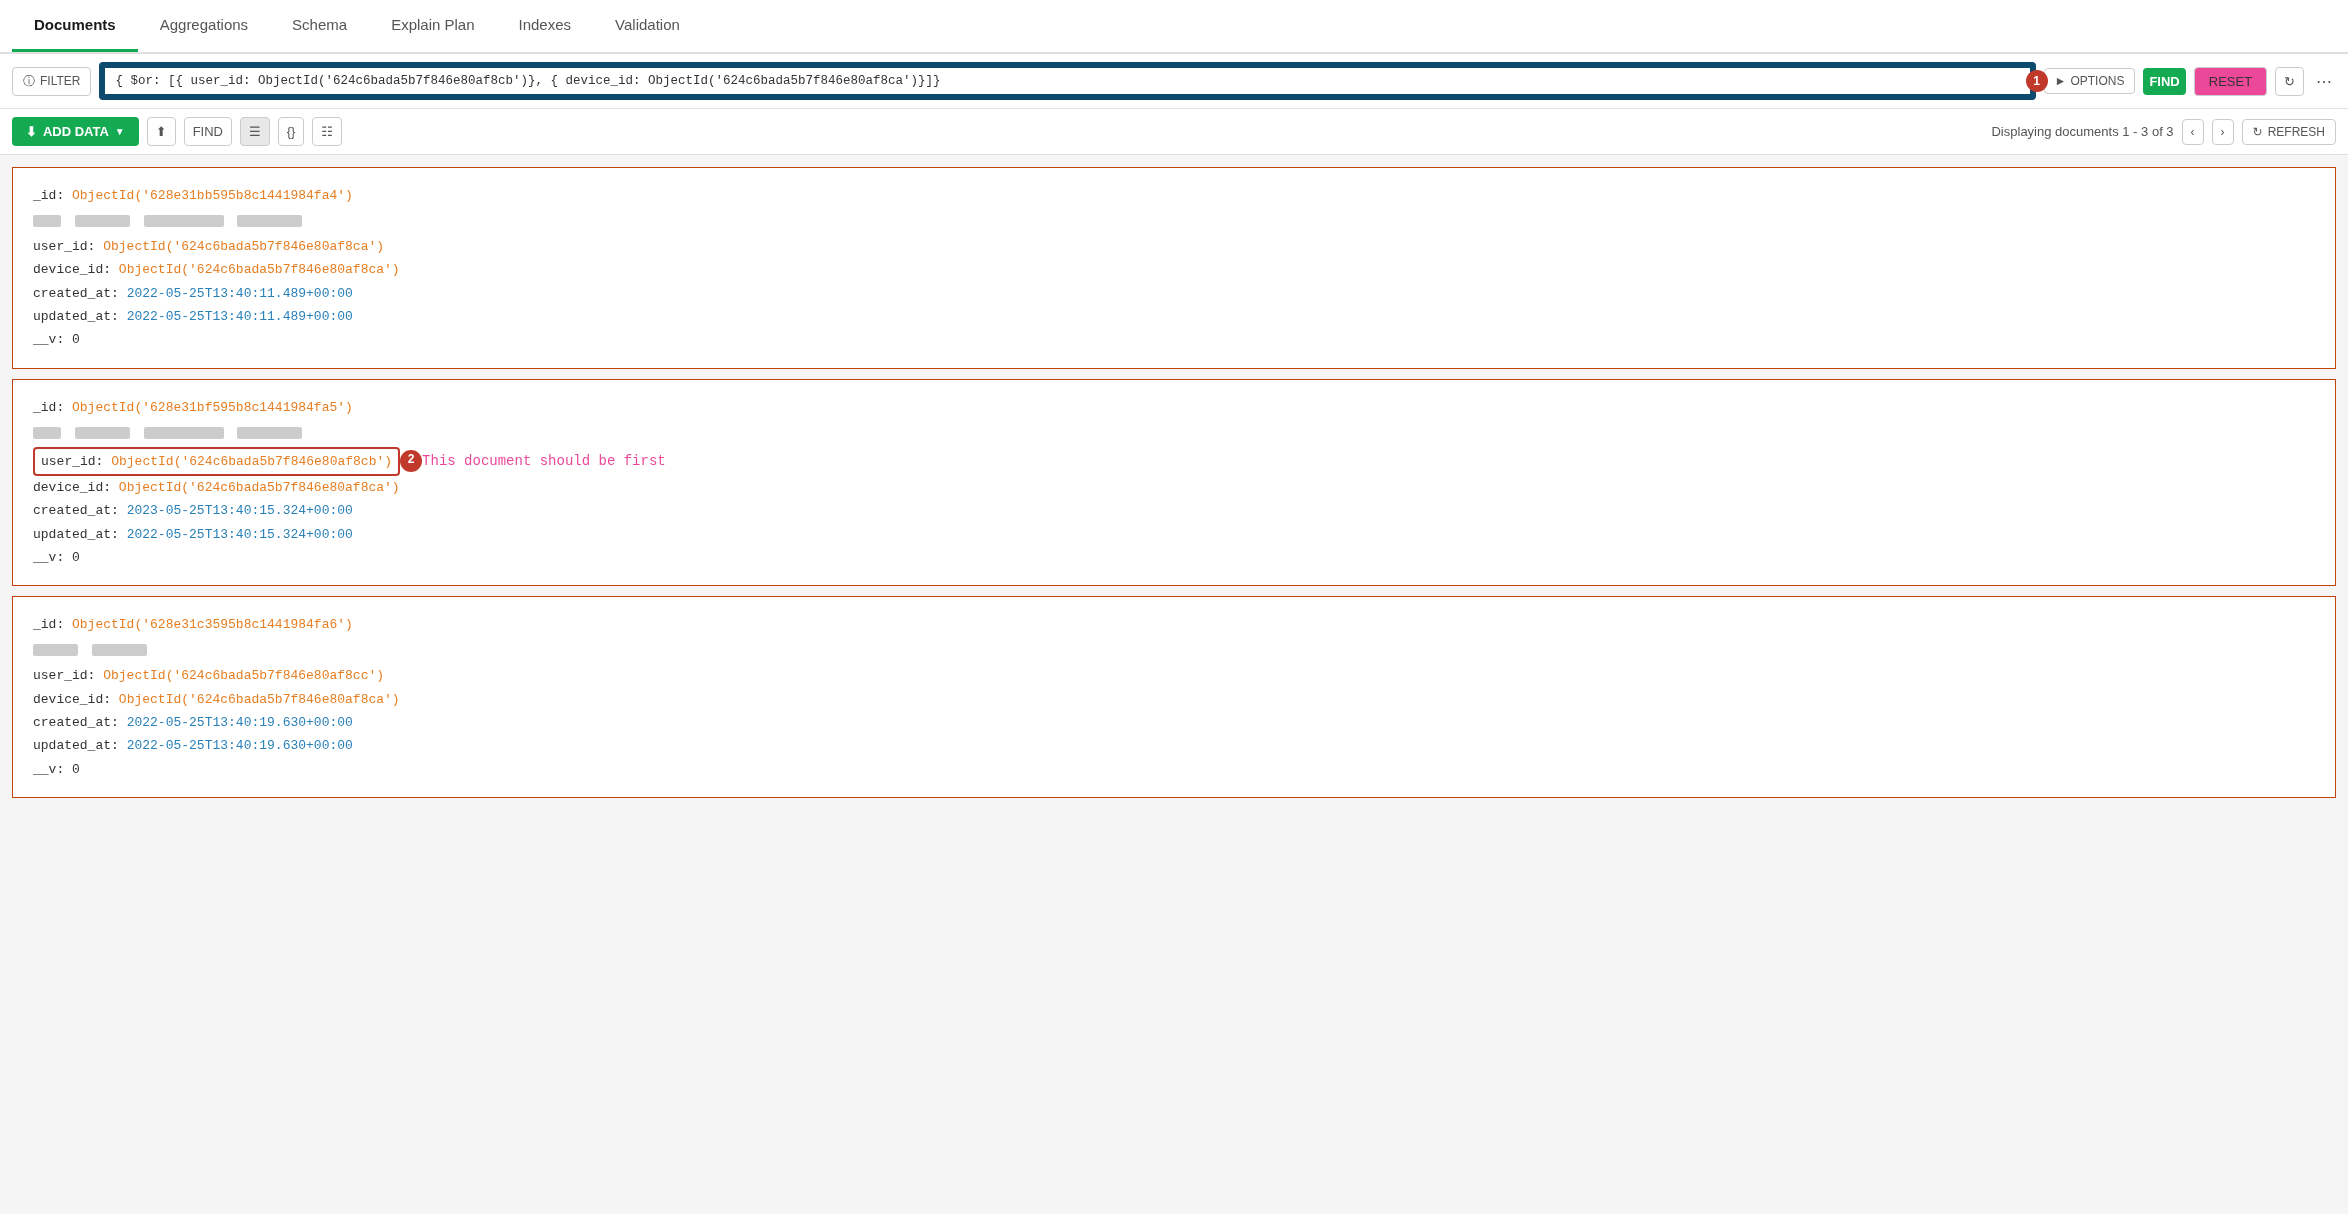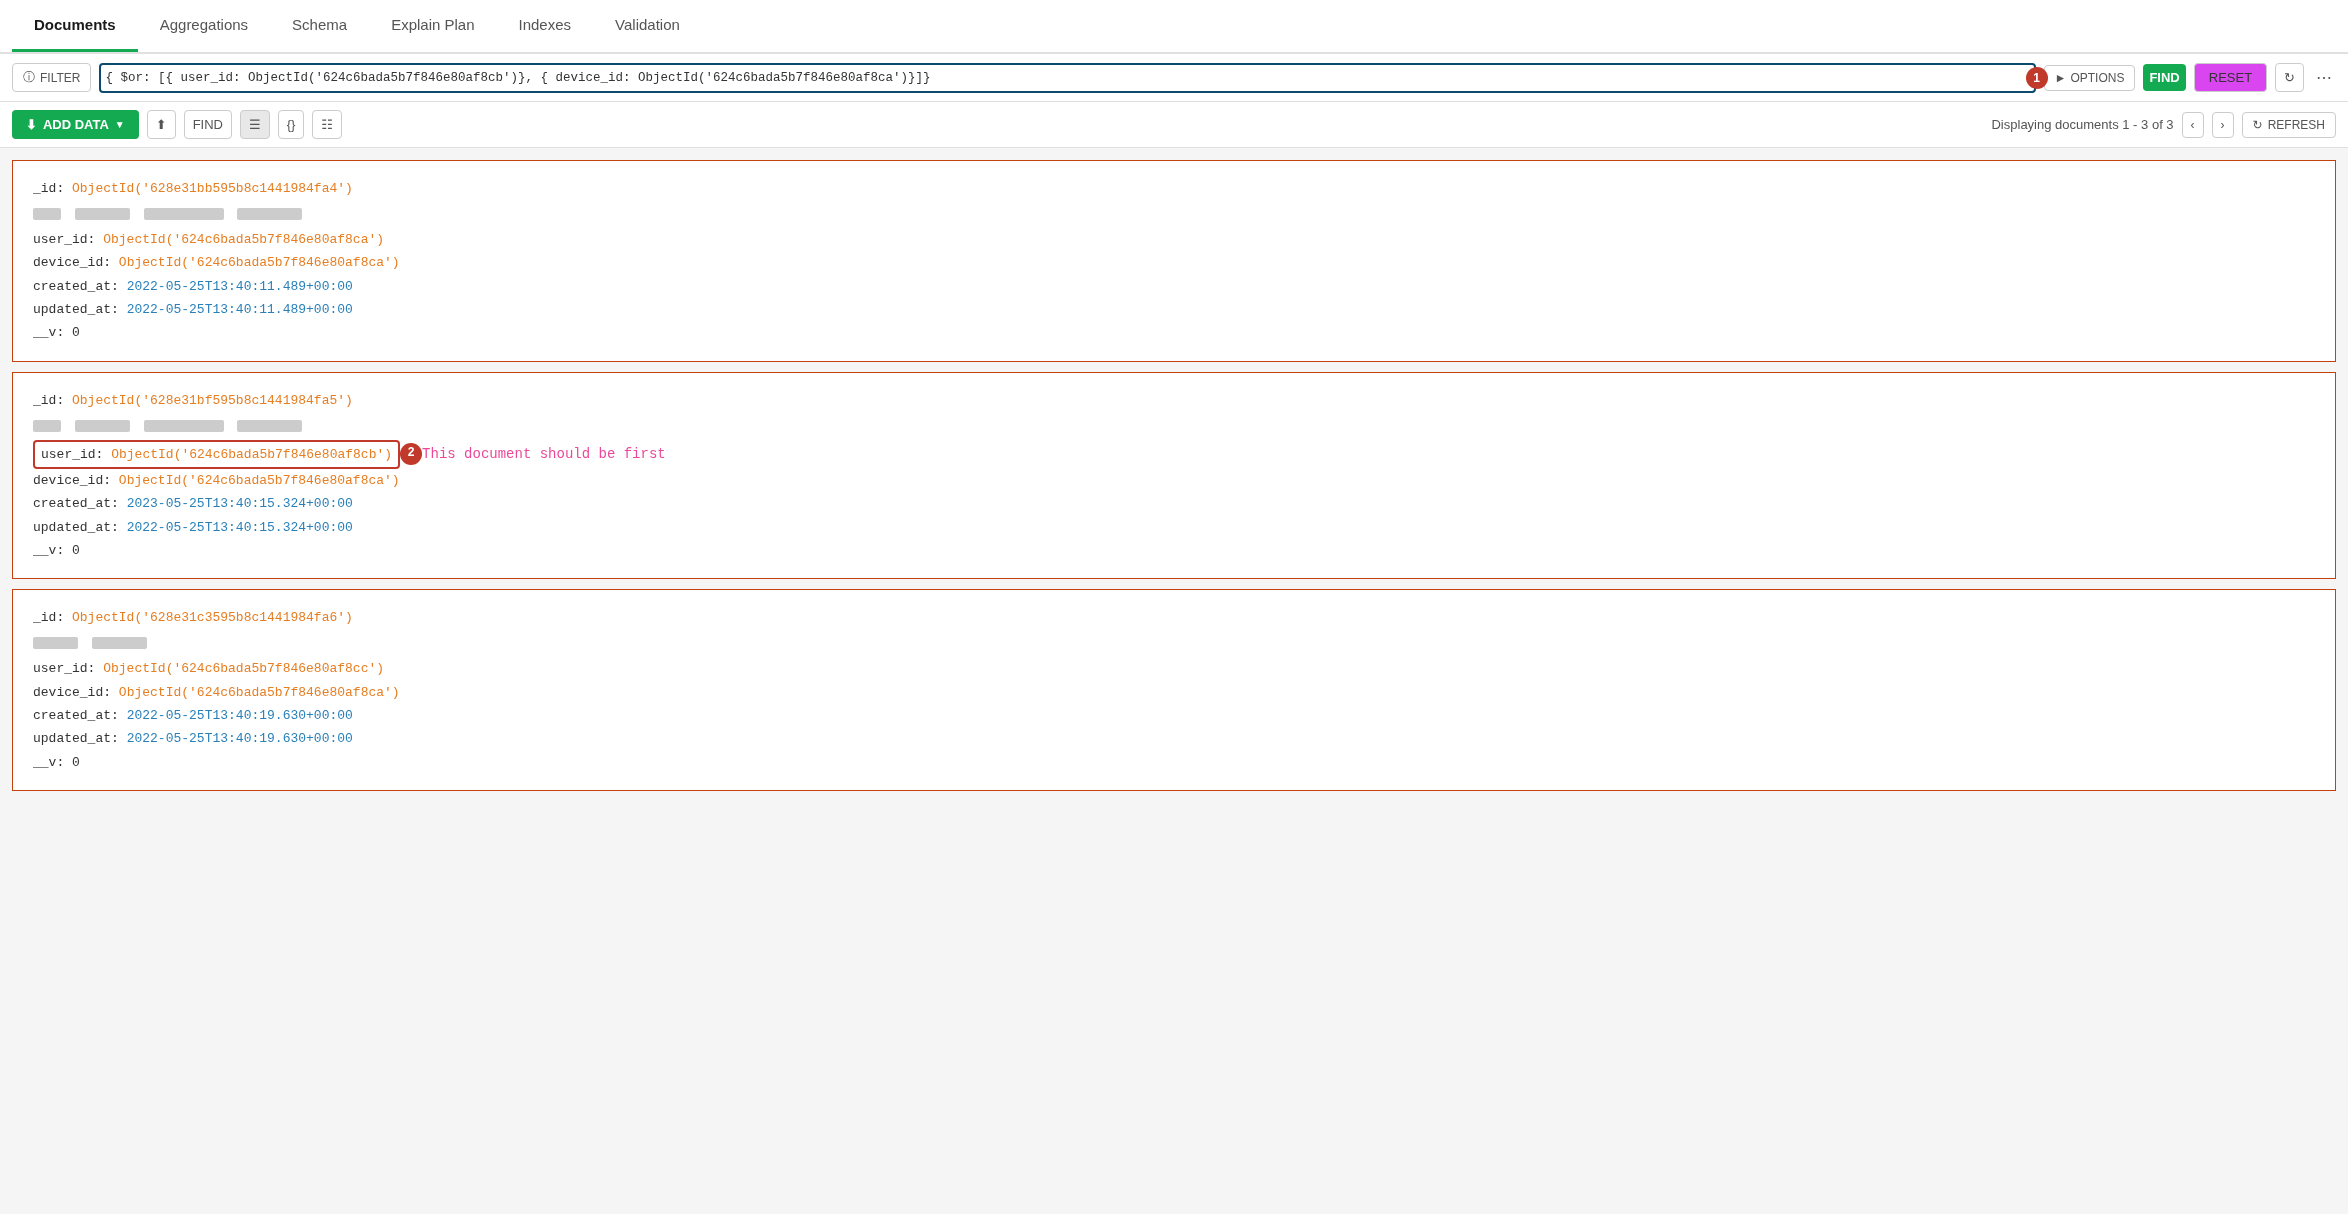--- a/index.html
+++ b/index.html
@@ -3,24 +3,24 @@
   <meta charset="utf-8">
   <style>
     * { box-sizing: border-box; margin: 0; padding: 0; }
     body { font-family: -apple-system, BlinkMacSystemFont, 'Segoe UI', sans-serif; background: #f5f5f5; font-size: 13px; color: #333; }
     .tab { padding: 16px 22px; cursor: pointer; font-size: 15px; color: #555; border-bottom: 3px solid transparent; white-space: nowrap; }
     .tab.active { color: #1a1a1a; font-weight: 600; border-bottom: 3px solid #13aa52; }
 
     
     .toolbar { display: flex; align-items: center; background: #fff; border-bottom: 1px solid #e0e0e0; padding: 8px 12px; gap: 8px; }
     .filter-btn { display: flex; align-items: center; gap: 5px; background: #fff; border: 1px solid #ccc; border-radius: 4px; padding: 5px 10px; cursor: pointer; font-size: 12px; color: #555; }
-    .query-input { flex: 1; border: 2px solid #0c4a6e; border-radius: 4px; padding: 6px 4px; font-family: 'Courier New', monospace; font-size: 12.5px; color: #333; background: #fff; outline: none; }
+    .query-input { flex: 1; border: 6px solid #0c4a6e; border-radius: 4px; padding: 6px 10px; font-family: 'Courier New', monospace; font-size: 12.5px; color: #333; background: #fff; outline: none; }
     .options-btn { display: flex; align-items: center; gap: 4px; border: 1px solid #ccc; border-radius: 4px; padding: 5px 10px; cursor: pointer; font-size: 12px; color: #555; background: #fff; white-space: nowrap; }
     .find-btn { background: #13aa52; color: #fff; border: none; border-radius: 4px; padding: 6px 6px; cursor: pointer; font-size: 13px; font-weight: 600; }
-    .reset-btn { background: #d946ef; border: 1px solid #ccc; border-radius: 4px; padding: 6px 14px; cursor: pointer; font-size: 13px; color: #333; }
+    .reset-btn { background: #ec4899; border: 1px solid #ccc; border-radius: 4px; padding: 6px 14px; cursor: pointer; font-size: 13px; color: #333; }
     .history-btn { background: #fff; border: 1px solid #ccc; border-radius: 4px; padding: 6px 8px; cursor: pointer; font-size: 13px; color: #555; }
     .more-btn { background: #fff; border: none; padding: 6px 4px; cursor: pointer; font-size: 16px; color: #555; }
 
     
     .badge { display: inline-flex; align-items: center; justify-content: center; background: #c0392b; color: #fff; border-radius: 50%; width: 22px; height: 22px; font-size: 12px; font-weight: bold; position: relative; }
 
     
     .action-bar { display: flex; align-items: center; background: #fff; border-bottom: 1px solid #e0e0e0; padding: 8px 12px; gap: 8px; }
     .add-data-btn { display: flex; align-items: center; gap: 6px; background: #13aa52; color: #fff; border: none; border-radius: 4px; padding: 7px 14px; cursor: pointer; font-size: 13px; font-weight: 600; }
     .add-data-btn .arrow { font-size: 10px; }

